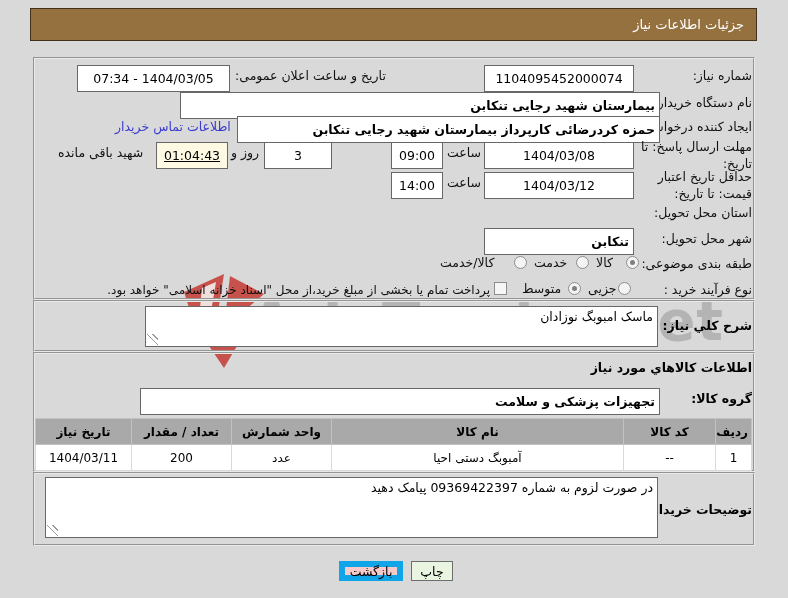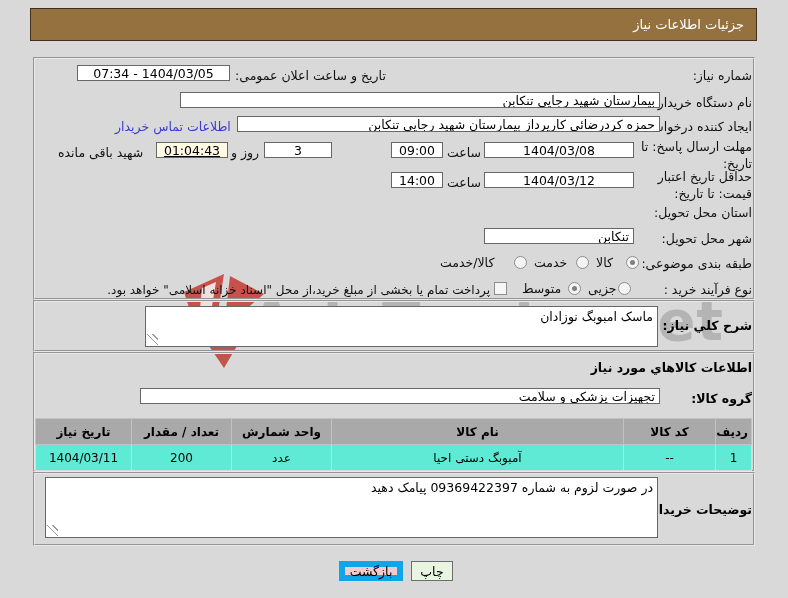--- a/index.html
+++ b/index.html
@@ -38,27 +38,27 @@
     border:2px groove #e9e9e9;
     box-sizing:border-box;z-index:0;
     background:transparent;
   }
 
   
   .lbl{position:absolute;font-size:12.5px;color:#111;z-index:1;white-space:nowrap;}
   .lbl.wrap{white-space:normal;line-height:1.35;text-align:right;}
   .blbl{position:absolute;font-size:12.5px;font-weight:bold;color:#000;z-index:1;white-space:nowrap;}
   .fld{
-    position:absolute;height:16px;box-sizing:border-box;
+    position:absolute;height:27px;box-sizing:border-box;
     background:#ffffff;border:1px solid #676767;
     font-size:12.5px;color:#000;z-index:1;
     display:flex;align-items:center;justify-content:center;
     overflow:hidden;white-space:nowrap;
   }
-  .fld.rt{justify-content:flex-start;padding-right:4px;}
+  .fld.rt{justify-content:flex-start;padding-right:4px;font-weight:bold;}
   .fld.cream{background:#fdf9e3;}
   .ta{
     position:absolute;background:#ffffff;border:1px solid #676767;
     box-sizing:border-box;font-size:12.5px;color:#000;z-index:1;
     padding:2px 4px;text-align:right;overflow:hidden;
   }
   .ta .grip{
     position:absolute;left:1px;bottom:1px;width:11px;height:11px;
     background:
       linear-gradient(45deg, transparent 46%, #9a9a9a 46%, #9a9a9a 54%, transparent 54%),
@@ -84,21 +84,21 @@
   .goods-table{position:absolute;left:36px;top:418px;width:716px;z-index:1;}
   .goods-table table{
     width:100%;border-collapse:collapse;direction:rtl;
     font-size:12px;table-layout:fixed;
   }
   .goods-table th{
     background:#a9a9a9;color:#000;font-weight:bold;
     border:1px solid #c2c2c2;height:25px;padding:0 3px;
   }
   .goods-table td{
-    background:#5eead4;color:#000;
+    background:#ffffff;color:#000;
     border:1px solid #d9d9d9;height:25px;text-align:center;padding:0 3px;
   }
 
   
   .btn{
     position:absolute;height:20px;z-index:1;
     font-size:12.5px;color:#000;
     display:flex;align-items:center;justify-content:center;
     box-sizing:border-box;cursor:pointer;
   }
@@ -121,20 +121,21 @@
   <div class="titlebar" style="background:#95713f;">
     <span>جزئیات اطلاعات نیاز</span>
   </div>
 
   <div class="groupbox" style="top:57px;height:243px;"></div>
   <div class="groupbox" style="top:300px;height:52px;"></div>
   <div class="groupbox" style="top:352px;height:120px;"></div>
   <div class="groupbox" style="top:472px;height:74px;"></div>
 
   <div class="lbl" style="right:36px;top:68px;">شماره نیاز:</div>
+  <div class="fld" style="left:484px;top:65px;width:150px;">1104095452000074</div>
   <div class="lbl" style="left:235px;top:68px;">تاریخ و ساعت اعلان عمومی:</div>
   <div class="fld" style="left:77px;top:65px;width:153px;">1404/03/05 - 07:34</div>
 
   <div class="lbl" style="right:36px;top:95px;">نام دستگاه خریدار:</div>
   <div class="fld rt" style="left:180px;top:92px;width:480px;">بیمارستان شهید رجایی تنکابن</div>
 
   <div class="lbl" style="right:36px;top:119px;">ایجاد کننده درخواست:</div>
   <div class="fld rt" style="left:237px;top:116px;width:423px;">حمزه کردرضائی کارپرداز بیمارستان شهید رجایی تنکابن</div>
   <div class="link" style="left:115px;top:119px;">اطلاعات تماس خریدار</div>
 

